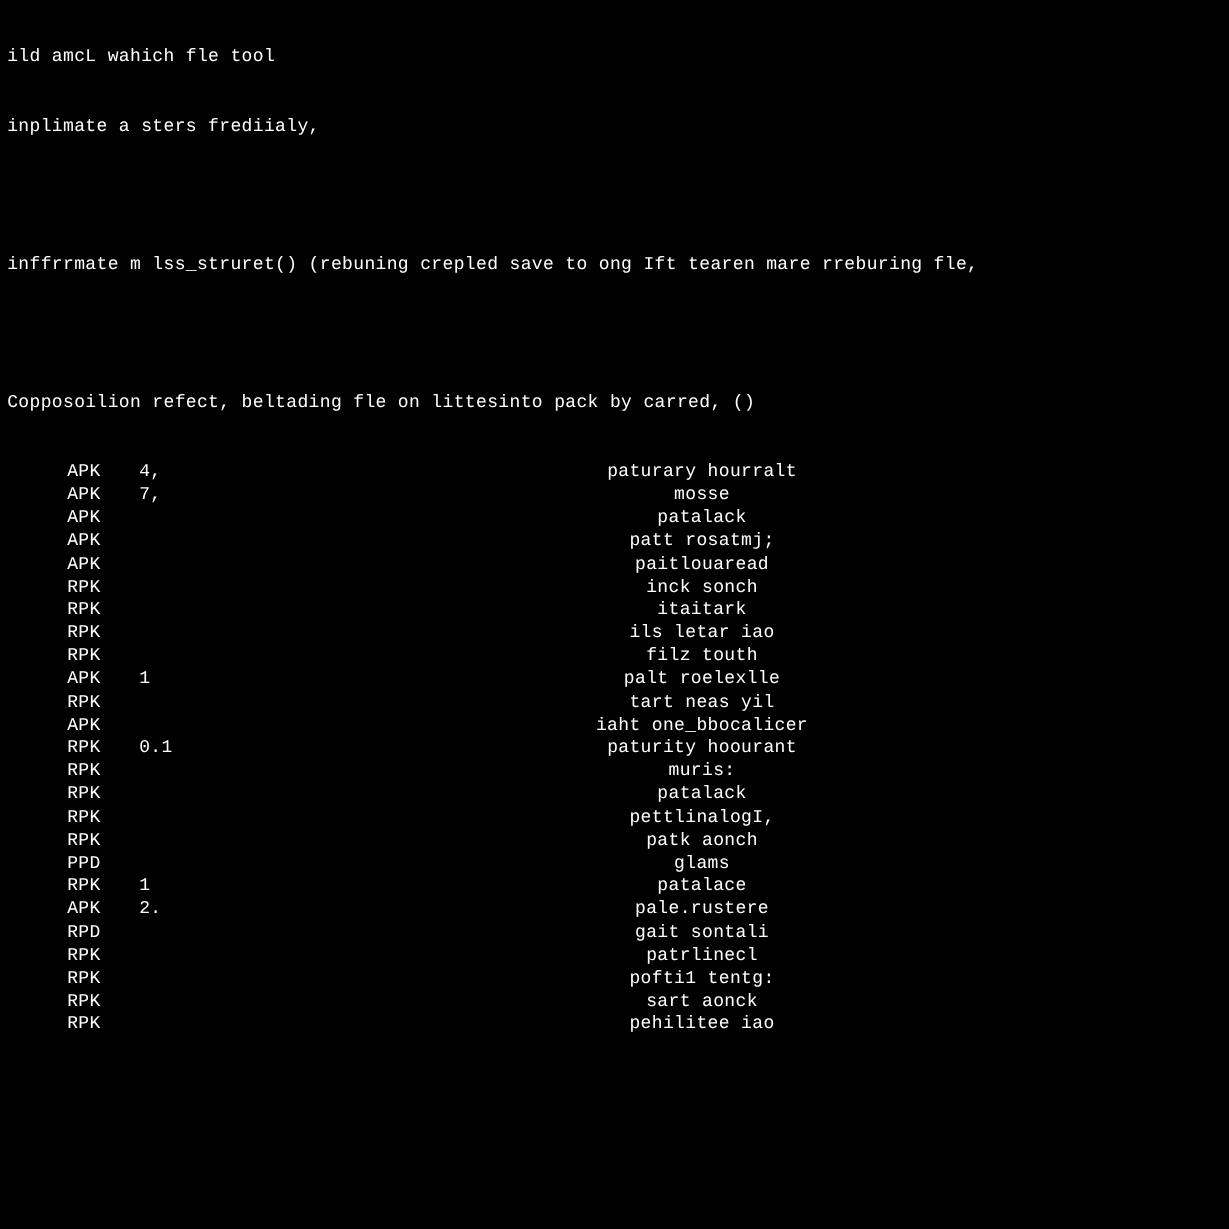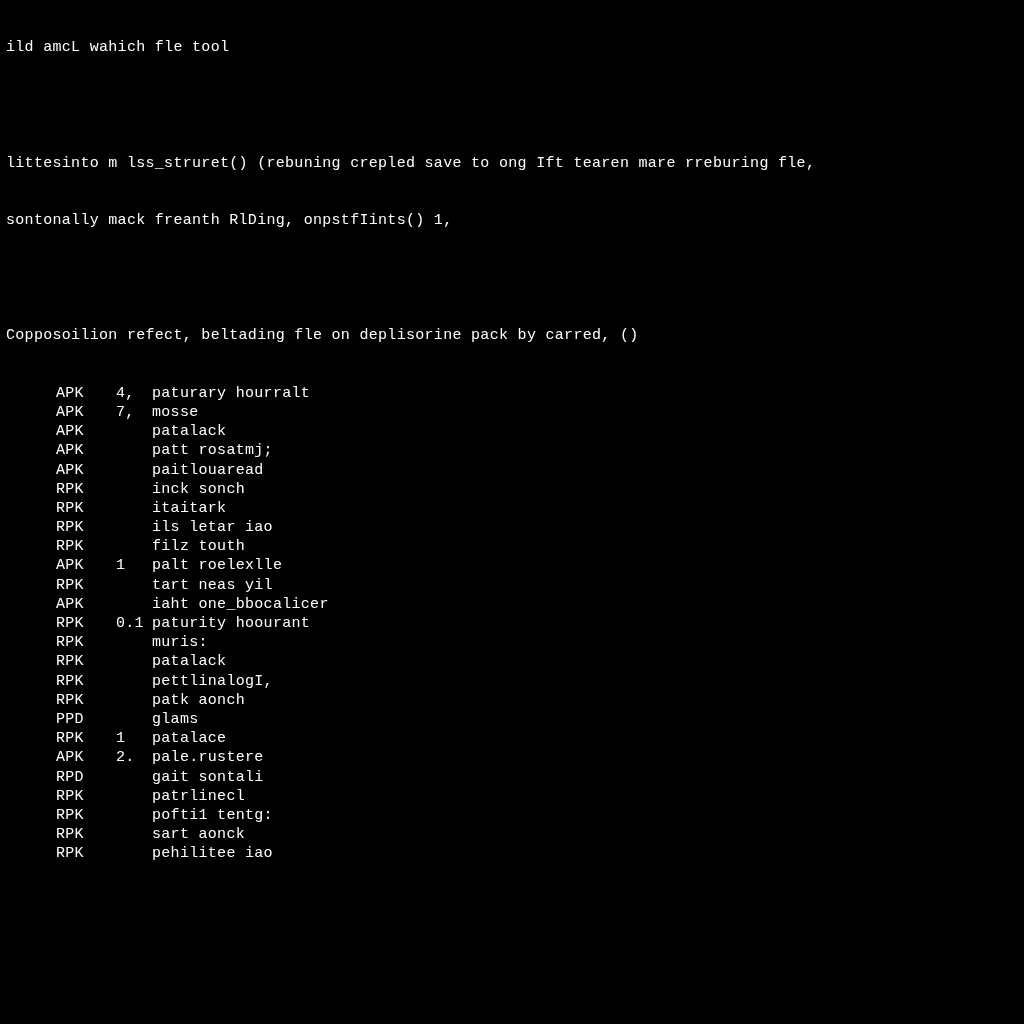--- a/index.html
+++ b/index.html
@@ -34,30 +34,31 @@
       width: 60px;
       padding-left: 50px;
       box-sizing: content-box;
     }
     .col-num {
       width: 36px;
       text-align: left;
     }
     .col-desc {
       flex: 1;
+      text-align: center;
     }
   </style>
 </head>
 <body>
 
 <div class="terminal">
   <span class="line">ild amcL wahich fle tool</span>
+  <span class="line">inplimate a sters frediialy,</span>
   <span class="line"> </span>
-  <span class="line">littesinto m lss_struret() (rebuning crepled save to ong Ift tearen mare rreburing fle,</span>
-  <span class="line">sontonally mack freanth RlDing, onpstfIints() 1,</span>
+  <span class="line">inffrrmate m lss_struret() (rebuning crepled save to ong Ift tearen mare rreburing fle,</span>
   <span class="line"> </span>
-  <span class="line">Copposoilion refect, beltading fle on deplisorine pack by carred, ()</span>
+  <span class="line">Copposoilion refect, beltading fle on littesinto pack by carred, ()</span>
   <div id="rows-container"><div class="row line"><span class="col-type">APK</span><span class="col-num">4,</span><span class="col-desc">paturary hourralt</span></div><div class="row line"><span class="col-type">APK</span><span class="col-num">7,</span><span class="col-desc">mosse</span></div><div class="row line"><span class="col-type">APK</span><span class="col-num"></span><span class="col-desc">patalack</span></div><div class="row line"><span class="col-type">APK</span><span class="col-num"></span><span class="col-desc">patt rosatmj;</span></div><div class="row line"><span class="col-type">APK</span><span class="col-num"></span><span class="col-desc">paitlouaread</span></div><div class="row line"><span class="col-type">RPK</span><span class="col-num"></span><span class="col-desc">inck sonch</span></div><div class="row line"><span class="col-type">RPK</span><span class="col-num"></span><span class="col-desc">itaitark</span></div><div class="row line"><span class="col-type">RPK</span><span class="col-num"></span><span class="col-desc">ils letar iao</span></div><div class="row line"><span class="col-type">RPK</span><span class="col-num"></span><span class="col-desc">filz touth</span></div><div class="row line"><span class="col-type">APK</span><span class="col-num">1</span><span class="col-desc">palt roelexlle</span></div><div class="row line"><span class="col-type">RPK</span><span class="col-num"></span><span class="col-desc">tart neas yil</span></div><div class="row line"><span class="col-type">APK</span><span class="col-num"></span><span class="col-desc">iaht one_bbocalicer</span></div><div class="row line"><span class="col-type">RPK</span><span class="col-num">0.1</span><span class="col-desc">paturity hoourant</span></div><div class="row line"><span class="col-type">RPK</span><span class="col-num"></span><span class="col-desc">muris:</span></div><div class="row line"><span class="col-type">RPK</span><span class="col-num"></span><span class="col-desc">patalack</span></div><div class="row line"><span class="col-type">RPK</span><span class="col-num"></span><span class="col-desc">pettlinalogI,</span></div><div class="row line"><span class="col-type">RPK</span><span class="col-num"></span><span class="col-desc">patk aonch</span></div><div class="row line"><span class="col-type">PPD</span><span class="col-num"></span><span class="col-desc">glams</span></div><div class="row line"><span class="col-type">RPK</span><span class="col-num">1</span><span class="col-desc">patalace</span></div><div class="row line"><span class="col-type">APK</span><span class="col-num">2.</span><span class="col-desc">pale.rustere</span></div><div class="row line"><span class="col-type">RPD</span><span class="col-num"></span><span class="col-desc">gait sontali</span></div><div class="row line"><span class="col-type">RPK</span><span class="col-num"></span><span class="col-desc">patrlinecl</span></div><div class="row line"><span class="col-type">RPK</span><span class="col-num"></span><span class="col-desc">pofti1 tentg:</span></div><div class="row line"><span class="col-type">RPK</span><span class="col-num"></span><span class="col-desc">sart aonck</span></div><div class="row line"><span class="col-type">RPK</span><span class="col-num"></span><span class="col-desc">pehilitee iao</span></div></div>
   
   
   
   
 </div>
 
 </body></html>

